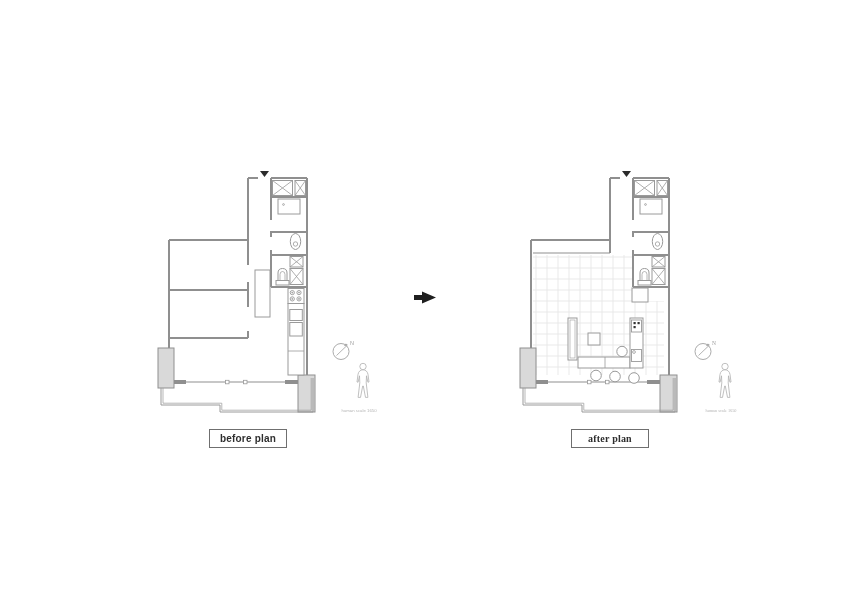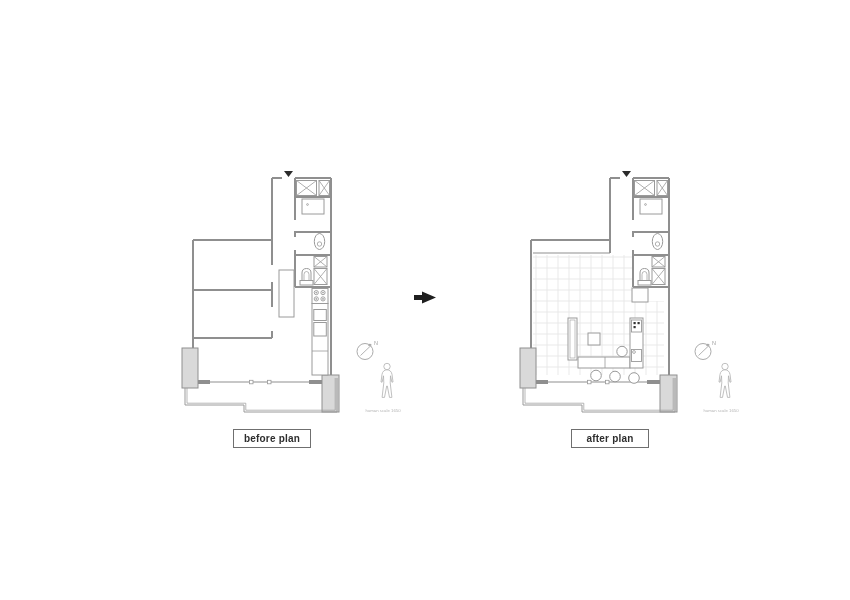--- a/index.html
+++ b/index.html
@@ -1,22 +1,22 @@
 <!DOCTYPE html>
 <html><head>
 <meta charset="utf-8">
 <style>
   html,body{margin:0;padding:0;background:#fff;}
   body{width:850px;height:600px;position:relative;overflow:hidden;
        font-family:"Liberation Sans", sans-serif;}
   .canvas{position:absolute;inset:0;background:#fff;}
   .plan{position:absolute;top:165px;width:240px;height:300px;}
   .plan svg.plan-svg{position:absolute;left:0;top:0;width:240px;height:260px;overflow:visible;}
-  #plan-before{left:172px;}
-  #plan-after{left:510px;}
+  #plan-before{left:148px;}
+  #plan-after{left:510px;font-family:Liberation Serif, serif;}
   .plan-label{position:absolute;top:264px;left:61px;width:76px;height:17px;
       border:1px solid #6f6f6f;background:#fff;display:flex;align-items:center;justify-content:center;
       font-size:10px;font-weight:700;color:#2e2e2e;letter-spacing:.2px;white-space:nowrap;}
   .arrow{position:absolute;left:414px;top:290px;width:24px;height:15px;}
 </style>
 </head>
 <body>
 
 <div class="canvas">
 

